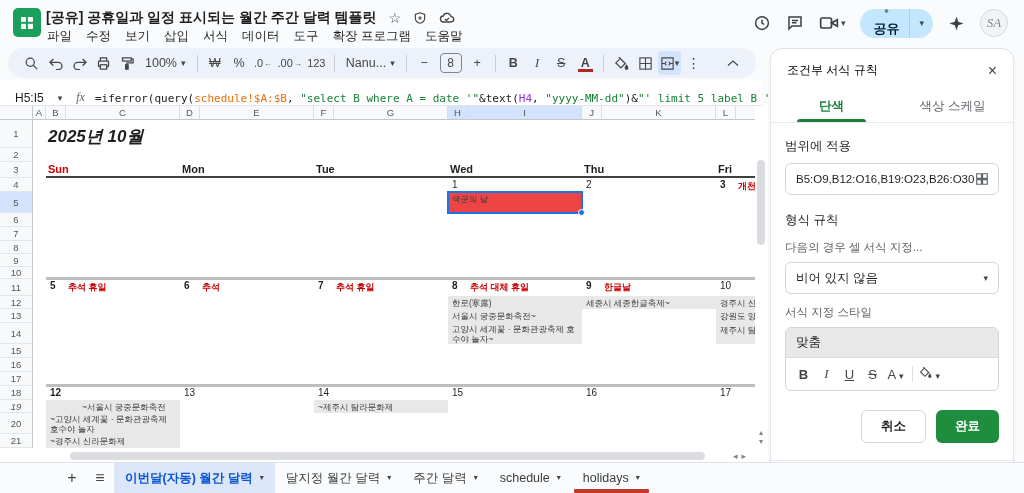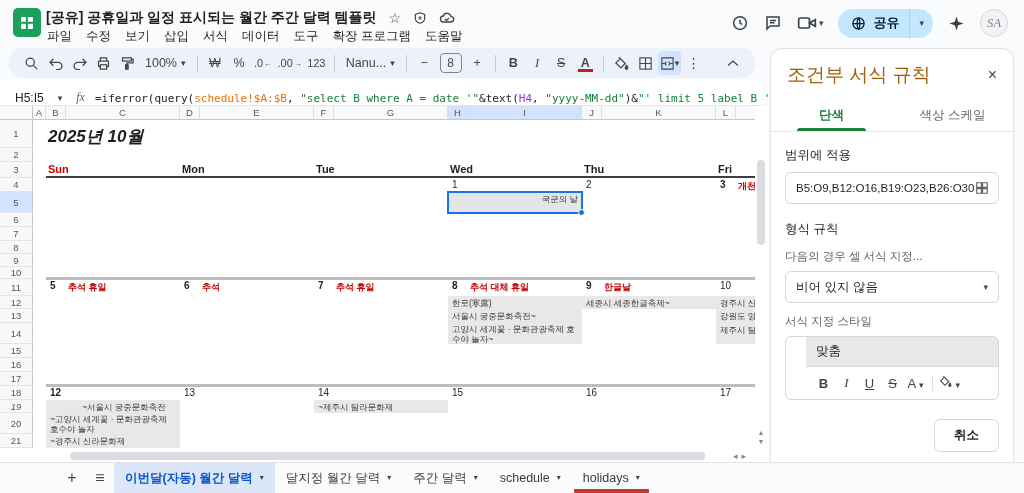--- a/index.html
+++ b/index.html
@@ -13,21 +13,21 @@
   .title-row{position:absolute;left:46px;top:9px;display:flex;align-items:center;gap:12px;}
   .doc-title{font-size:14px;font-weight:600;color:#1f1f1f;white-space:nowrap;}
   .title-ic{color:#444;font-size:14px;display:flex;align-items:center;}
   .menu-bar{position:absolute;left:40px;top:27px;display:flex;font-size:12.5px;color:#1f1f1f;}
   .menu-item{padding:1px 7px;border-radius:4px;white-space:nowrap;}
   .top-right{position:absolute;right:16px;top:8px;display:flex;align-items:center;gap:15px;height:30px;}
   .tr-ic{color:#3c4043;display:flex;align-items:center;gap:2px;}
   .caret{font-size:9px;color:#444;line-height:1;}
   .share-pill{display:flex;align-items:center;height:29px;background:#c2e7ff;border-radius:15px;color:#001d35;
     font-size:13px;font-weight:600;overflow:hidden;}
-  .share-main{display:flex;align-items:center;gap:7px;padding:0 10px 0 13px;height:100%;}
+  .share-main{display:flex;align-items:center;gap:7px;padding:0 10px 0 13px;height:100%;flex-direction:column;}
   .share-drop{display:flex;align-items:center;padding:0 9px;height:100%;border-left:1px solid #9fd2f3;}
   .avatar{width:28px;height:28px;border-radius:50%;background:#f1f3f4;border:1px solid #d5d8dc;
     display:flex;align-items:center;justify-content:center;font-family:"Liberation Serif",serif;
     font-style:italic;font-size:13px;color:#80868b;}
   
   .toolbar{position:absolute;left:8px;top:48px;width:748px;height:30px;background:#edf2fa;border-radius:15px;
     display:flex;align-items:center;padding:0 12px;gap:1px;color:#444746;font-size:12.5px;}
   .tb{height:24px;min-width:23px;display:flex;align-items:center;justify-content:center;border-radius:4px;padding:0 2px;}
   .tb-sep{width:1px;height:17px;background:#c9ccd3;margin:0 5px;}
   .zoom-ctl,.font-ctl{gap:4px;padding:0 5px;}
@@ -64,21 +64,21 @@
   .rowhead.sel{background:var(--hdr-sel);}
   .cell{position:absolute;overflow:hidden;white-space:nowrap;}
   .cal-title{font-size:17px;font-weight:700;color:#1f1f1f;padding:5px 0 0 2px;}
   .dayhead{font-size:11px;font-weight:700;color:#1f1f1f;padding:1px 0 0 2px;}
   .red{color:var(--red);}
   .num{font-size:10px;color:#1f1f1f;padding:1px 0 0 4px;}
   .num.red{font-weight:700;}
   .hol{font-size:9px;font-weight:700;color:var(--red);padding:2px 0 0 2px;}
   .evt{font-size:8.5px;color:#3a3a3a;background:var(--evt-bg);padding:2px 4px 0;}
   .evt.wrap{white-space:normal;line-height:9.5px;}
-  .selcell{background:#e5e5e5;text-align:right;}
+  .selcell{background:#ef4444;}
   .sep-line{position:absolute;left:46px;width:709px;}
   .sep-line.dark{height:2px;background:#3f3f3f;}
   .sep-line.mid{height:3px;background:#bdbdbd;}
   .sel-border{position:absolute;border:2px solid var(--sel-blue);pointer-events:none;}
   .sel-handle{position:absolute;width:7px;height:7px;border-radius:50%;background:var(--sel-blue);border:1px solid #fff;}
   .vscroll-thumb{position:absolute;left:757px;top:54px;width:8px;height:85px;background:#dadce0;border-radius:4px;}
   .vscroll-arrows{position:absolute;left:756px;top:322px;width:10px;color:#80868b;font-size:8px;line-height:9px;text-align:center;}
   .hscroll-thumb{position:absolute;left:70px;top:346px;width:635px;height:8px;background:#dadce0;border-radius:4px;}
   .hscroll-arrows{position:absolute;left:733px;top:345px;color:#80868b;font-size:9px;letter-spacing:4px;}
   
@@ -88,37 +88,37 @@
   .sheet-tab{position:relative;height:30px;display:flex;align-items:center;padding:0 11px;gap:7px;
     color:#3c3c3c;font-weight:500;white-space:nowrap;}
   .sheet-tab .caret{font-size:8px;}
   .sheet-tab.active{background:#dce6f9;color:#0b57d0;font-weight:700;}
   .tab-underline{position:absolute;left:2px;right:2px;bottom:0;height:4px;border-radius:1px;}
   
   .panel{position:absolute;left:770px;top:48px;width:244px;height:445px;background:#fff;
     border:1px solid #e0e3e7;border-radius:12px 12px 0 0;box-shadow:0 1px 3px rgba(0,0,0,.06);
     font-size:13px;color:#1f1f1f;}
   .panel-header{display:flex;justify-content:space-between;align-items:center;padding:13px 16px 11px;}
-  .panel-title{font-size:19px;color:#a16207;}
+  .panel-title{font-size:12px;color:#000000;}
   .panel-close{font-size:16px;color:#444;line-height:1;}
   .panel-tabs{display:flex;border-bottom:1px solid #e6e8eb;height:33px;}
   .ptab{flex:1;text-align:center;line-height:33px;font-size:12.5px;font-weight:600;position:relative;}
   .ptab.active{color:var(--green);}
   .ptab.active::after{content:"";position:absolute;left:26px;right:26px;bottom:0;height:3px;
     background:var(--green);border-radius:3px 3px 0 0;}
   .ptab.inactive{color:#5f6368;font-weight:500;}
   .panel-body{padding:13px 14px 0;}
   .plabel{font-size:12.5px;font-weight:500;margin:2px 0 8px;}
   .range-box{height:32px;border:1px solid #d3d6db;border-radius:6px;display:flex;align-items:center;
     justify-content:space-between;padding:0 9px 0 10px;font-size:11.5px;margin:0 0 17px;color:#1f1f1f;}
   .range-text{overflow:hidden;white-space:nowrap;flex:1;}
   .small-label{font-size:11.5px;color:#5f6368;margin:11px 0 7px;}
   .select-box{height:32px;border:1px solid #d3d6db;border-radius:6px;display:flex;align-items:center;
     justify-content:space-between;padding:0 10px;font-size:12.5px;}
-  .style-box{border:1px solid #d3d6db;border-radius:6px;overflow:hidden;margin-top:2px;padding-left:20px;}
+  .style-box{border:1px solid #d3d6db;border-radius:6px;overflow:hidden;margin-top:2px;}
   .style-sample{height:30px;background:#e8e8e8;display:flex;align-items:center;padding:0 10px;
     font-size:12.5px;border-bottom:1px solid #dcdcdc;}
   .style-tools{height:32px;display:flex;align-items:center;padding:0 6px;color:#444;}
   .st{width:23px;text-align:center;font-size:13px;}
   .st-u{text-decoration:underline;}
   .st-div{width:1px;height:16px;background:#e0e0e0;margin:0 5px;}
   .btn-row{display:flex;justify-content:flex-end;gap:10px;margin:19px 0 17px;}
   .btn-cancel{height:33px;padding:0 19px;border:1px solid #d3d6db;border-radius:6px;background:#fff;
     font-weight:600;font-size:12.5px;display:flex;align-items:center;color:#1f1f1f;}
   .btn-done{height:33px;padding:0 19px;border-radius:6px;background:var(--done-green);color:#fff;
@@ -432,20 +432,21 @@
           <svg width="13" height="13" viewBox="0 0 24 24" fill="none" stroke="#444" stroke-width="2" style="display:inline">
               <path d="M8 2l10 10-7 7-8-8 6-6"></path>
               <path d="M20 15s2 2.5 2 4a2 2 0 0 1-4 0c0-1.5 2-4 2-4z" fill="#444"></path>
             </svg>
           <span class="caret">▾</span>
         </span>
       </div>
     </div>
     <div class="btn-row">
       <span class="btn-cancel">취소</span>
+      <span class="btn-done">완료</span>
     </div>
     <div class="panel-divider"></div>
     <div class="add-rule">
       <span>+</span>
         <span>다른 규칙 추가</span>
     </div>
   </div>
 </div>
 
 <div class="tabbar">

